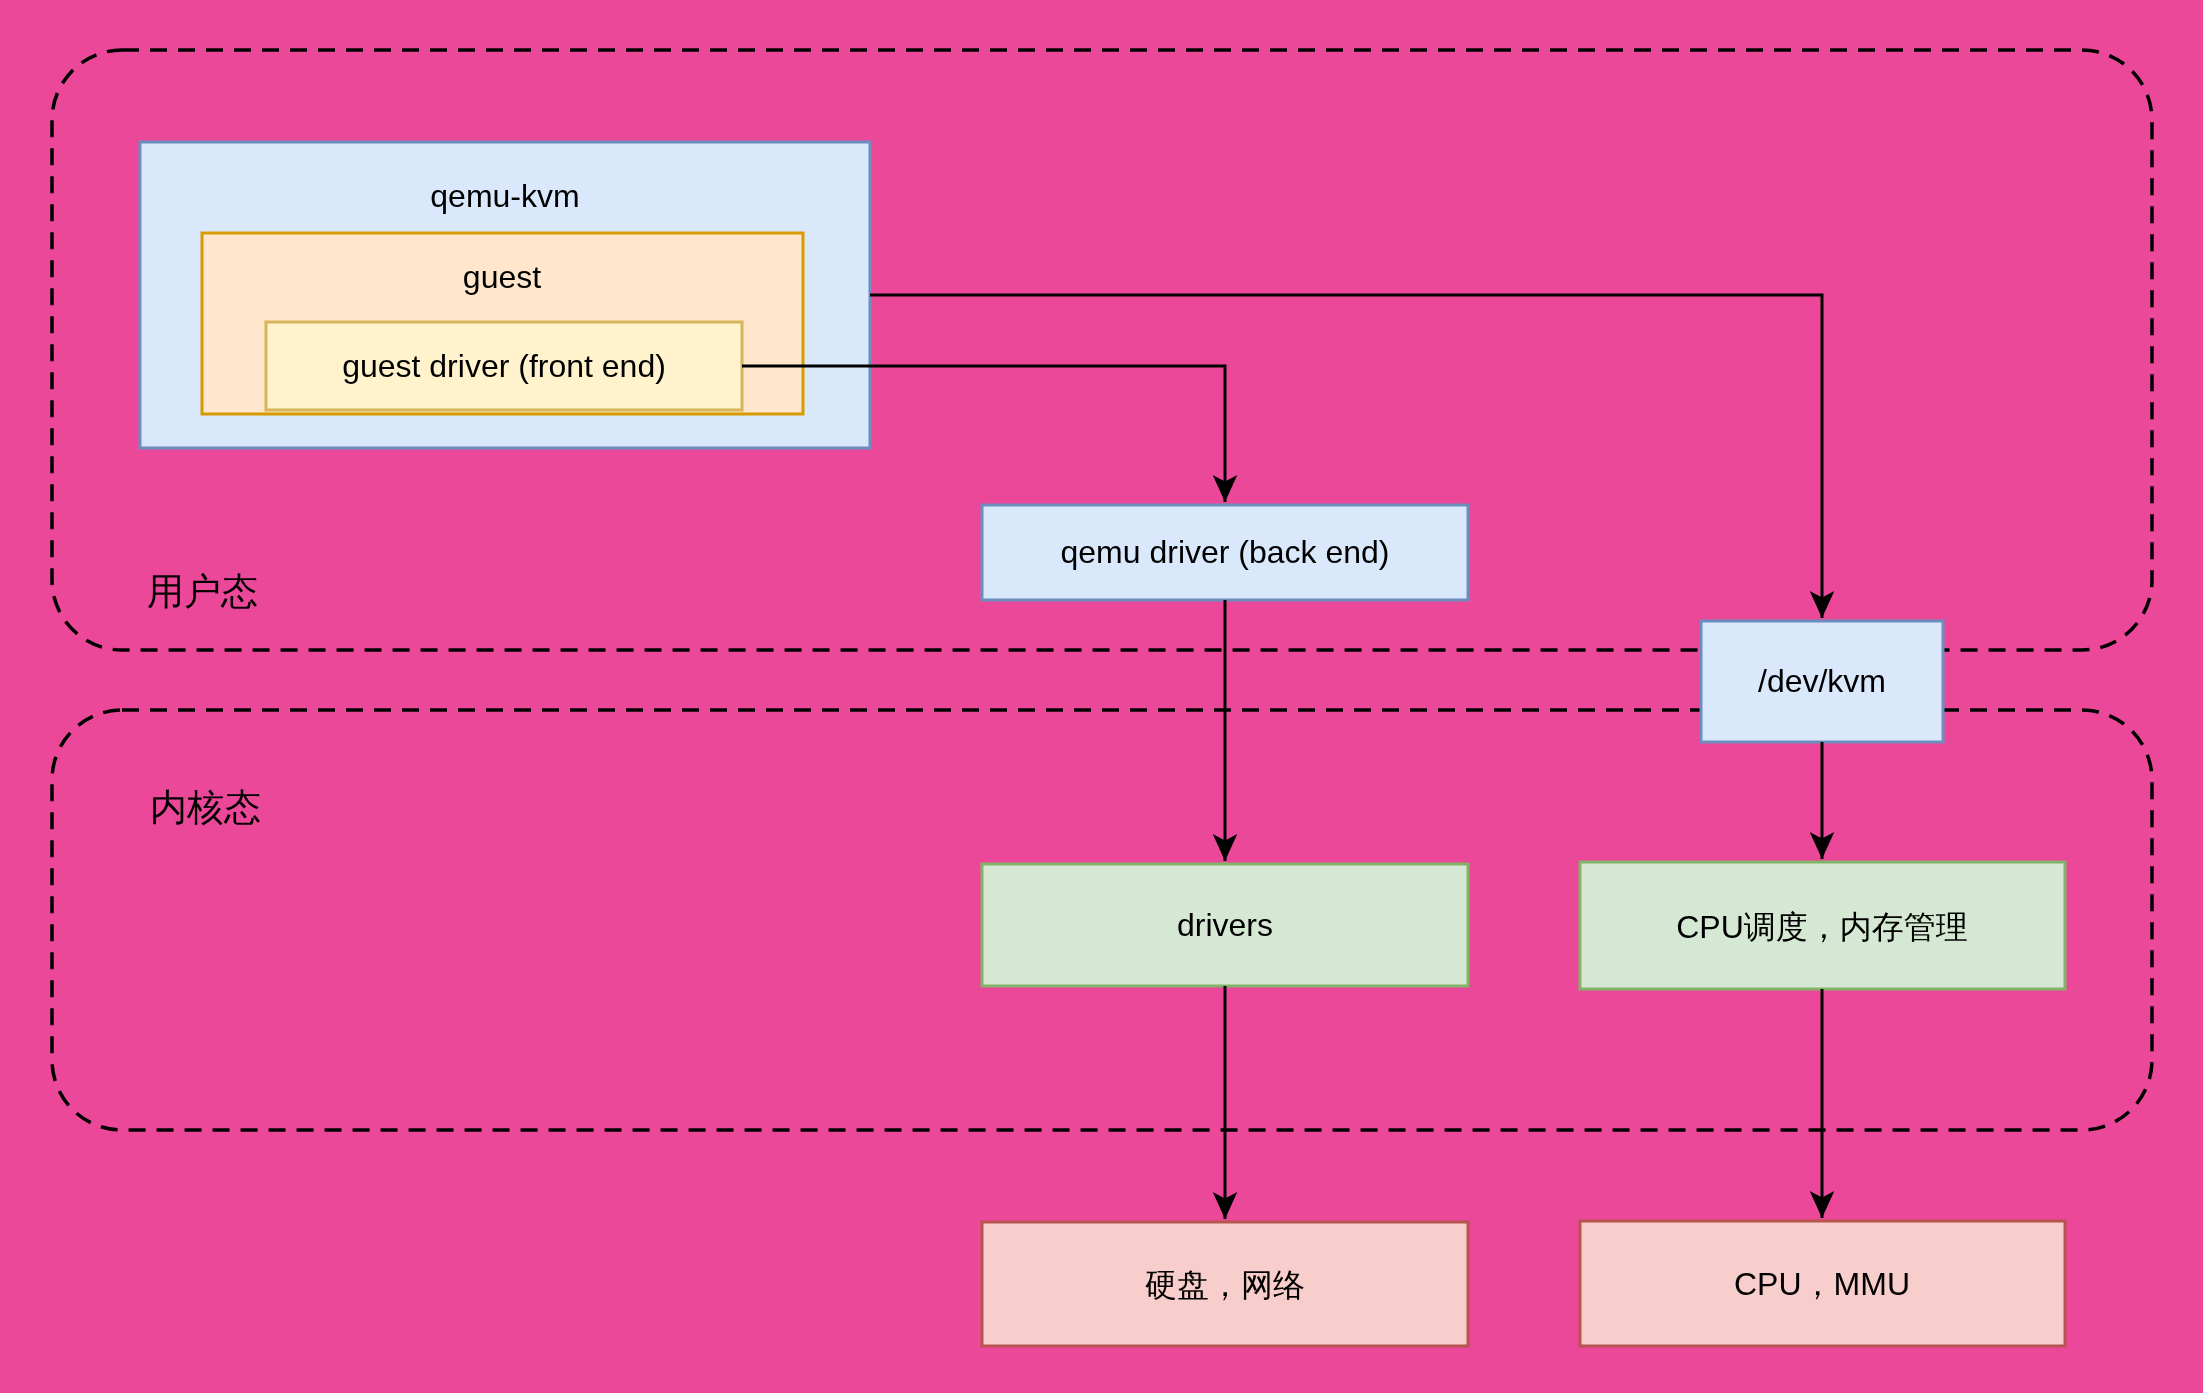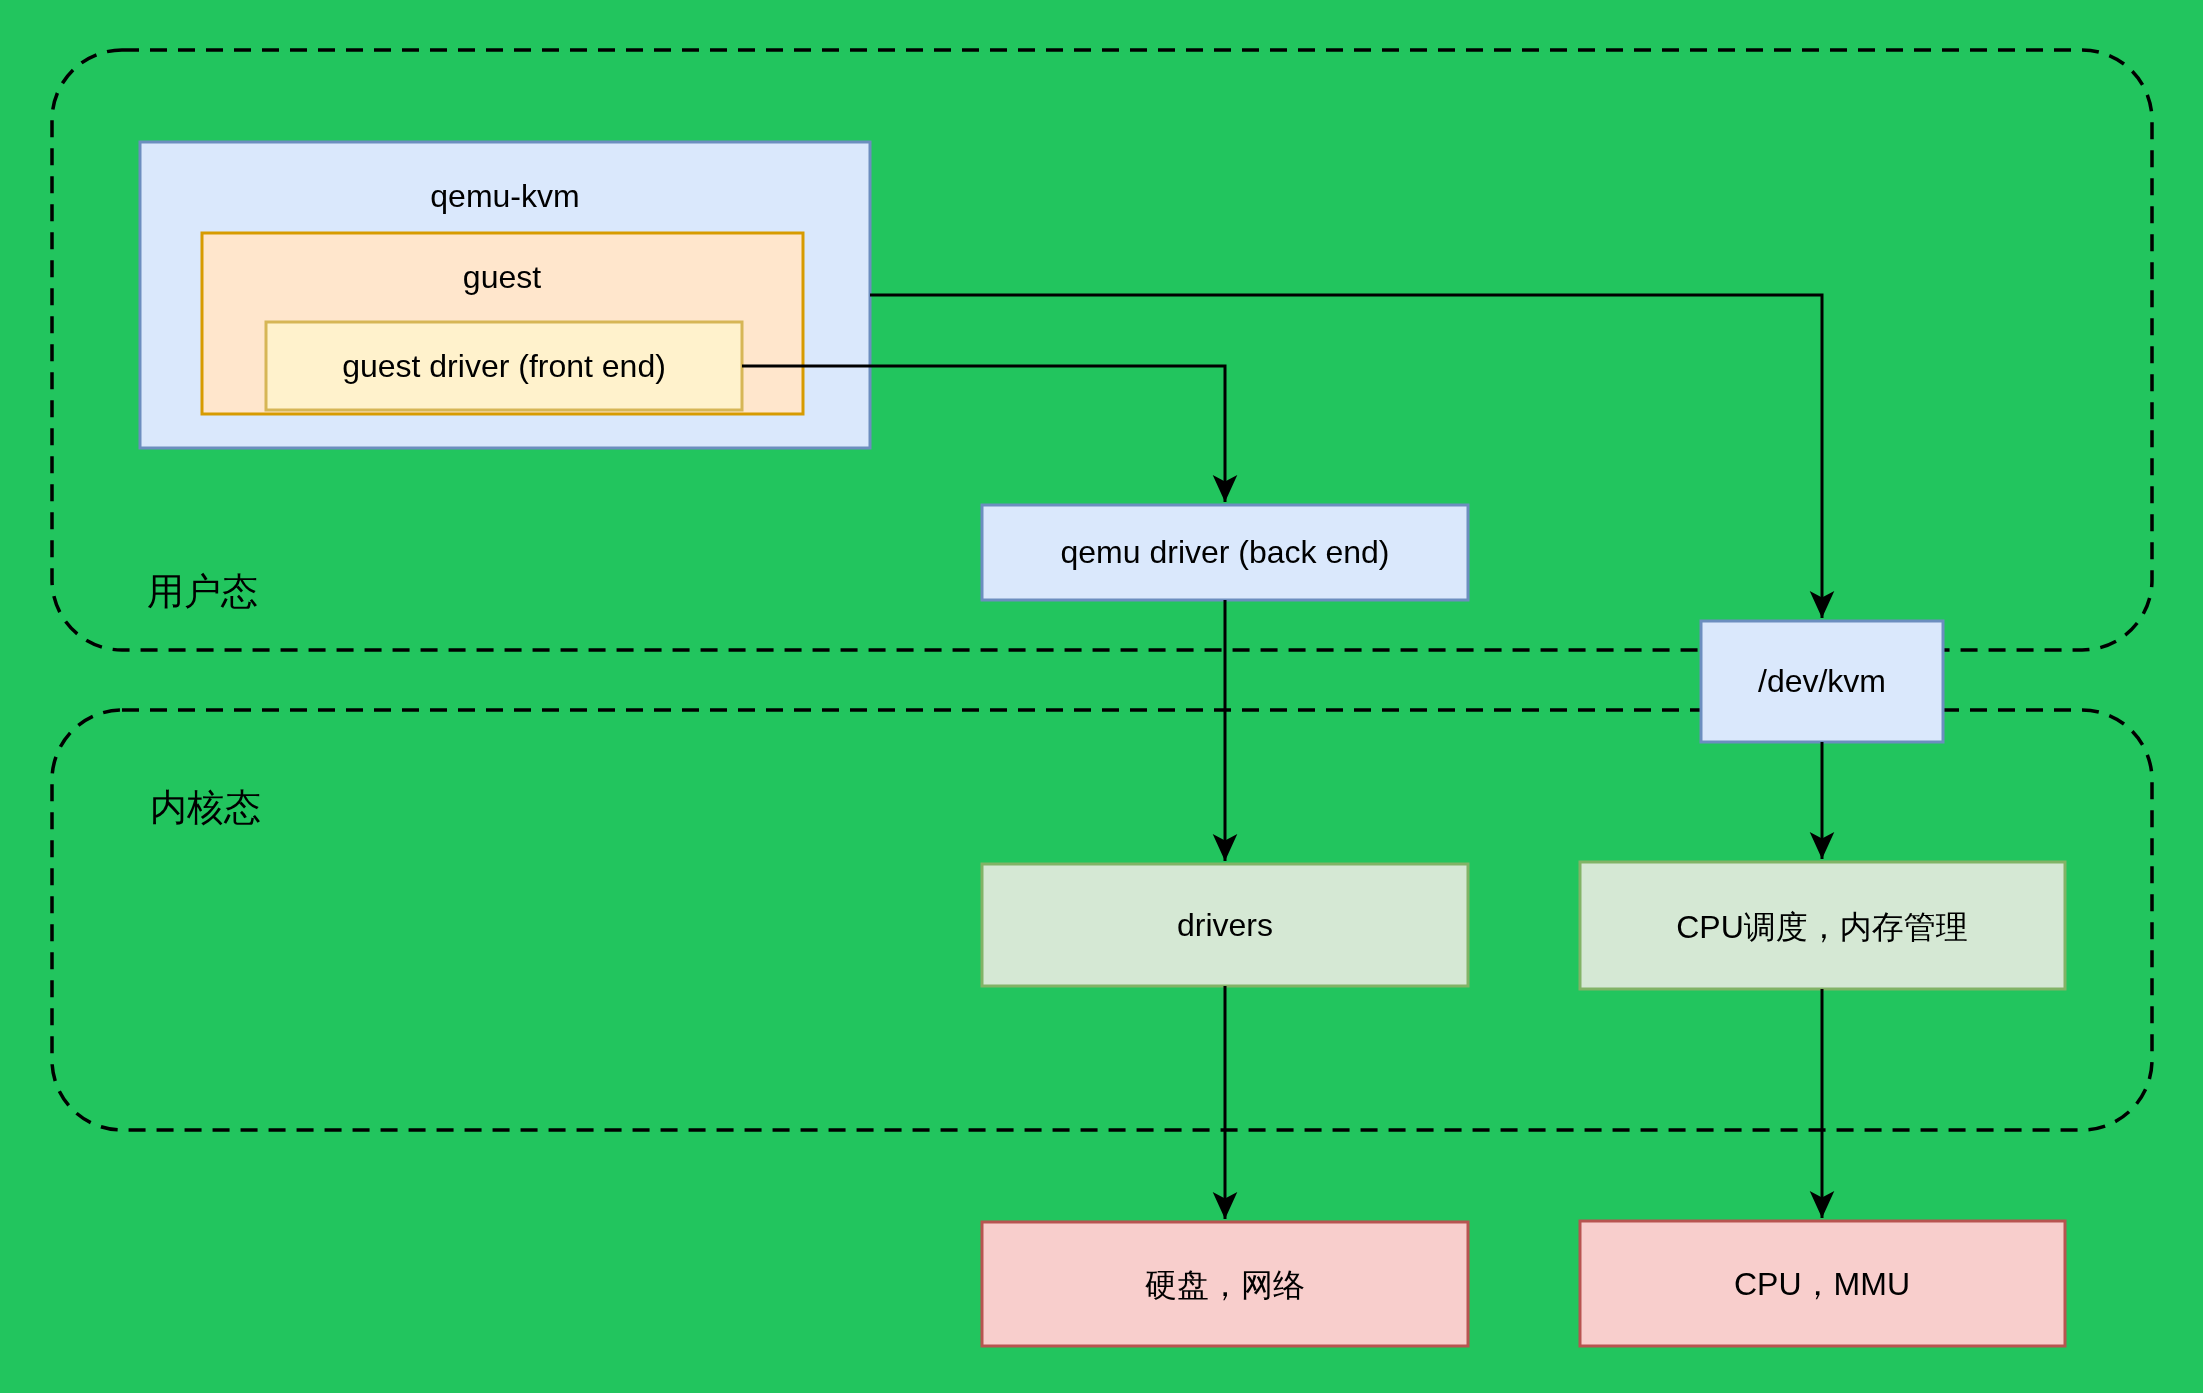--- a/index.html
+++ b/index.html
@@ -1,20 +1,20 @@
 <!DOCTYPE html>
 <html><head>
 <meta charset="utf-8">
 <style>
   html, body { margin: 0; padding: 0; background: #ffffff; }
   .canvas {
     position: relative;
     width: 2203px;
     height: 1393px;
-    background: #22c55e;
+    background: #ec4899;
     font-family: "Liberation Sans", sans-serif;
   }
   svg { display: block; }
   .region-outline {
     fill: none;
     stroke: #000000;
     stroke-width: 3.5;
     stroke-dasharray: 17 11;
   }
   .region-label {

